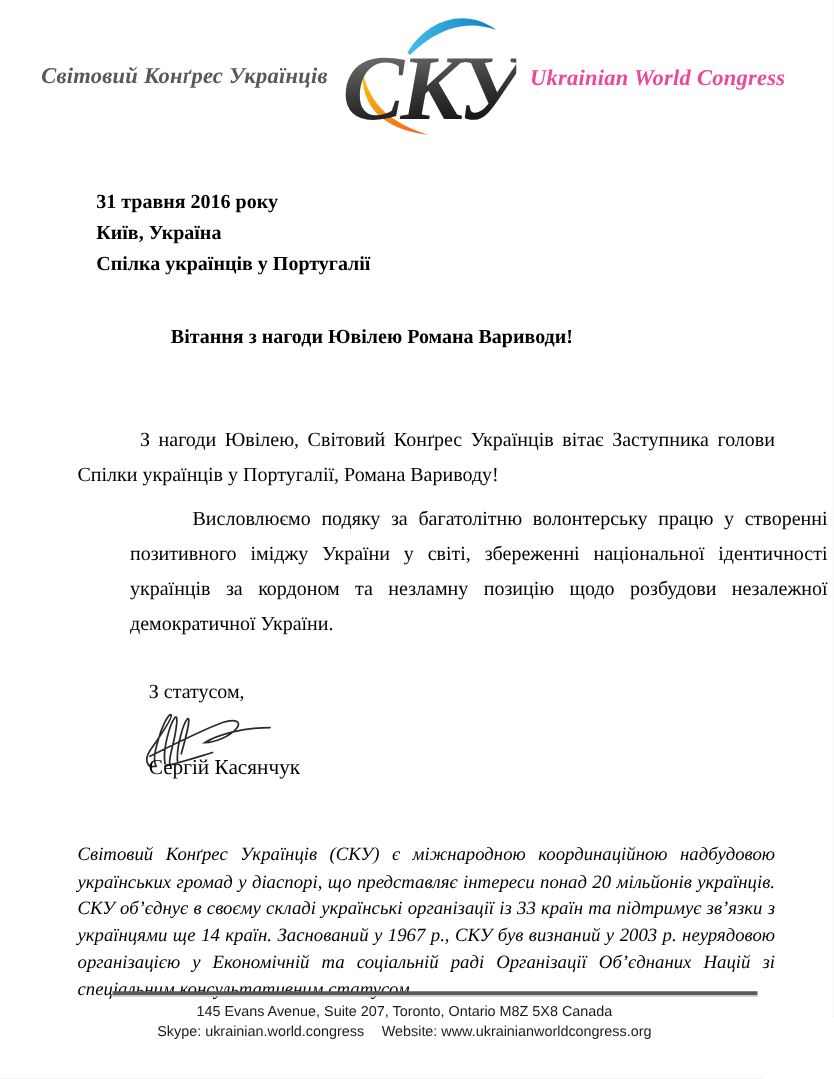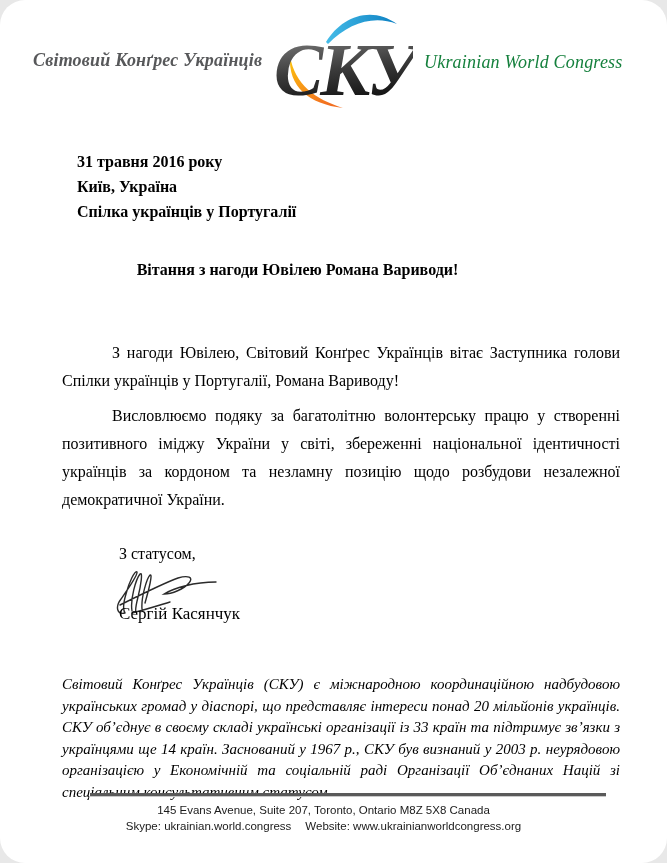--- a/index.html
+++ b/index.html
@@ -4,33 +4,32 @@
 <style>
   html,body{margin:0;padding:0;background:#e8e8e8;}
   .page{
     position:relative;
     width:667px;height:863px;
     margin:0 auto;
     background:#ffffff;
     font-family:"Liberation Serif","DejaVu Serif",serif;
     color:#000;
     overflow:hidden;
-    border-radius:25px;
   }
   
   .letterhead{position:absolute;top:0;left:0;width:667px;height:118px;}
   .org-uk{
     position:absolute;left:33px;top:50px;width:236px;
     font-size:18px;font-weight:bold;font-style:italic;
     color:#57585a;letter-spacing:.2px;white-space:nowrap;
   }
   .org-en{
     position:absolute;left:424px;top:52px;width:230px;
-    font-size:18px;font-weight:normal;font-style:italic;
-    color:#15803d;letter-spacing:.2px;white-space:nowrap;
+    font-size:18px;font-weight:bold;font-style:italic;
+    color:#ec4899;letter-spacing:.2px;white-space:nowrap;
   }
   .logo{position:absolute;left:263px;top:3px;width:150px;height:112px;}
   .logo svg{display:block;}
   .logo text{
     font-family:"Liberation Serif","DejaVu Serif",serif;
     font-weight:bold;font-style:italic;font-size:74px;letter-spacing:-3px;
   }
   
   .meta{
     position:absolute;left:77px;top:149px;
@@ -40,21 +39,21 @@
   .subject{
     position:absolute;left:0;top:261px;width:595px;
     text-align:center;font-size:16px;font-weight:bold;
   }
   
   .para{
     position:absolute;left:62px;width:558px;
     font-size:16px;line-height:28px;text-align:justify;text-indent:50px;
   }
   .para1{top:323px;}
-  .para2{top:386px;}
+  .para2{top:386px;margin-left:42px;}
   
   .salutation{position:absolute;left:119px;top:545px;font-size:16px;}
   .sig-script{position:absolute;left:112px;top:567px;width:112px;height:48px;}
   .sig-block{position:absolute;left:119px;top:604px;font-size:17px;line-height:19px;}
   
   .about{
     position:absolute;left:62px;top:659px;width:558px;
     font-size:15px;font-style:italic;line-height:21.5px;text-align:justify;
   }
   

